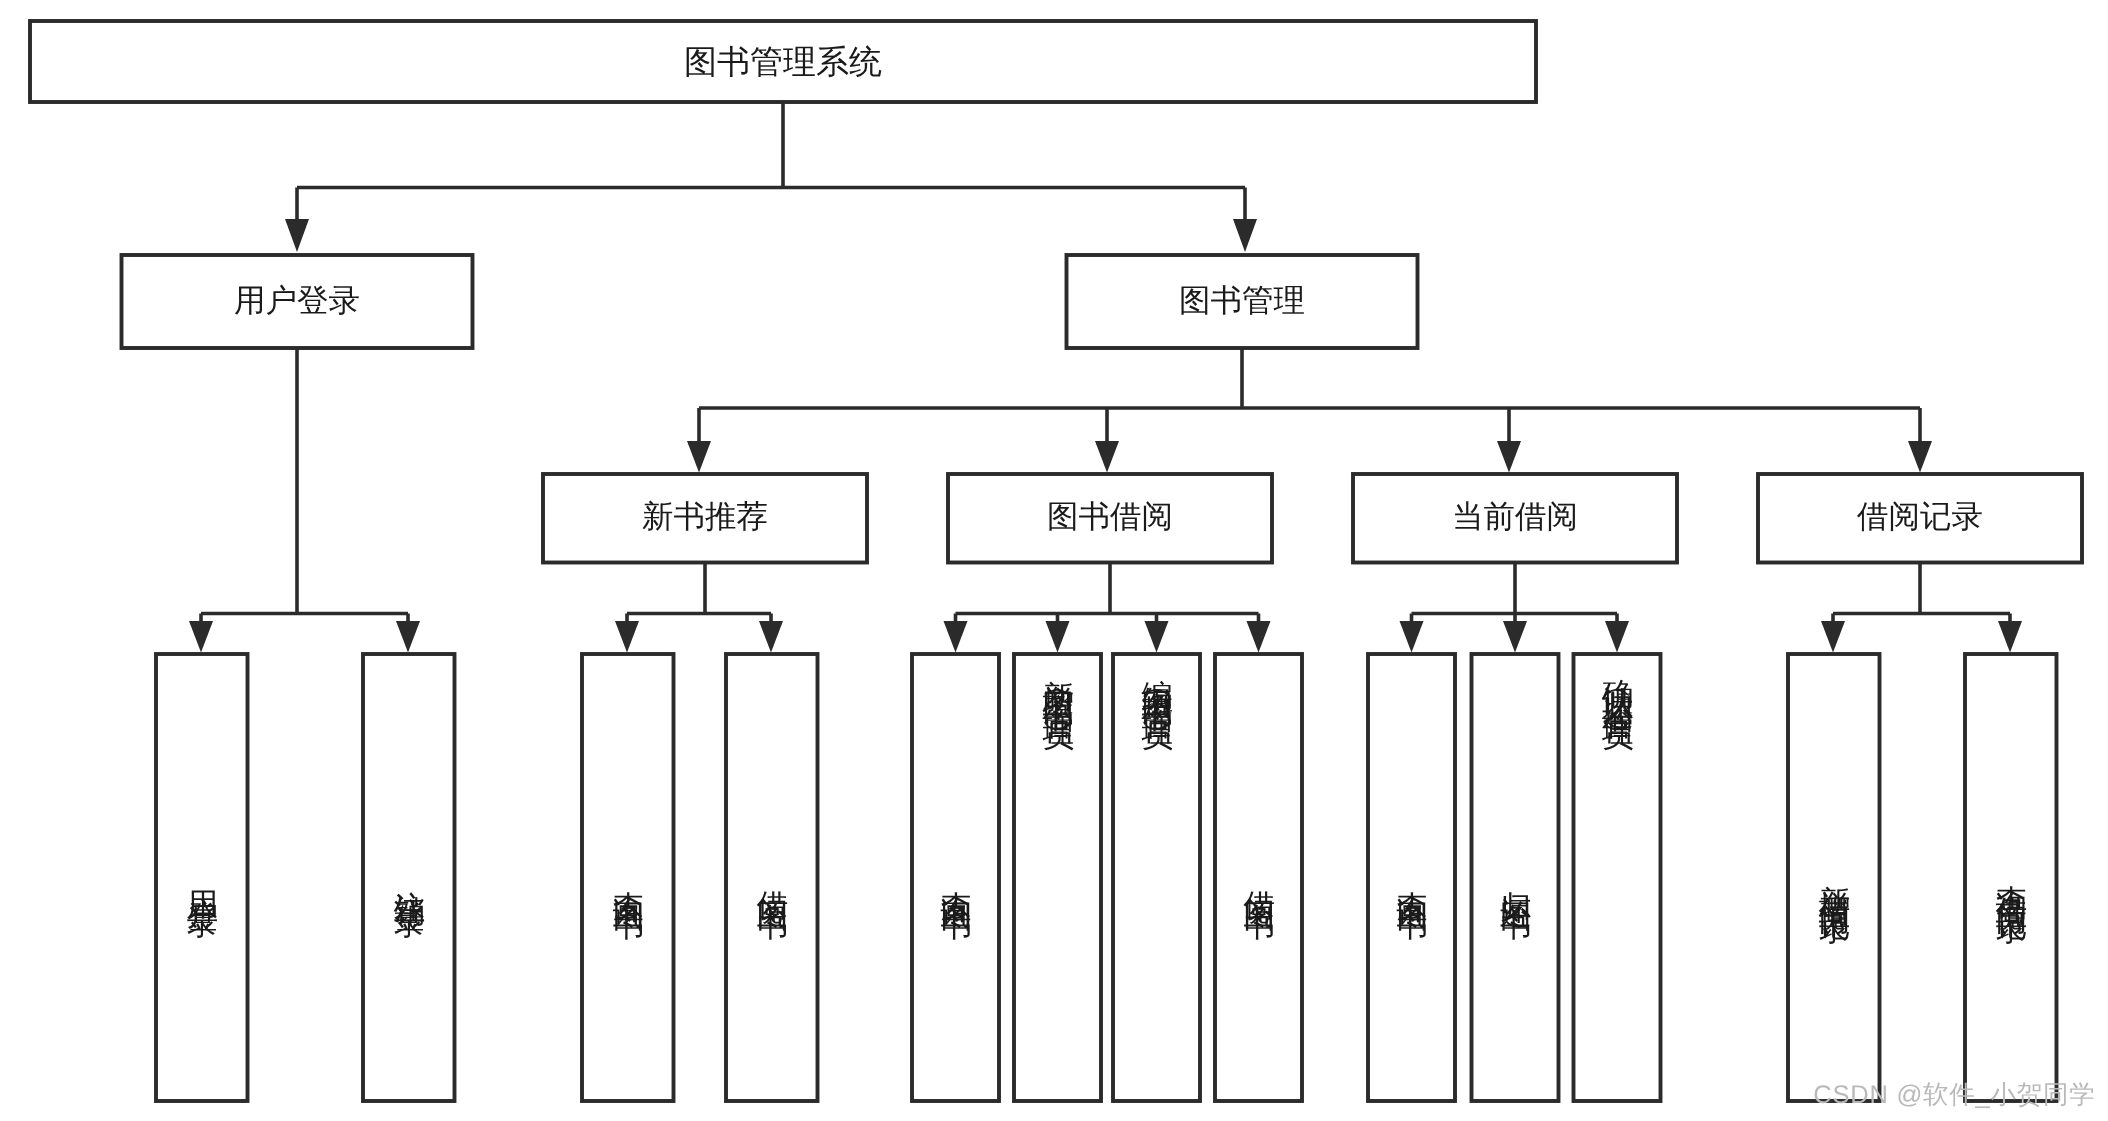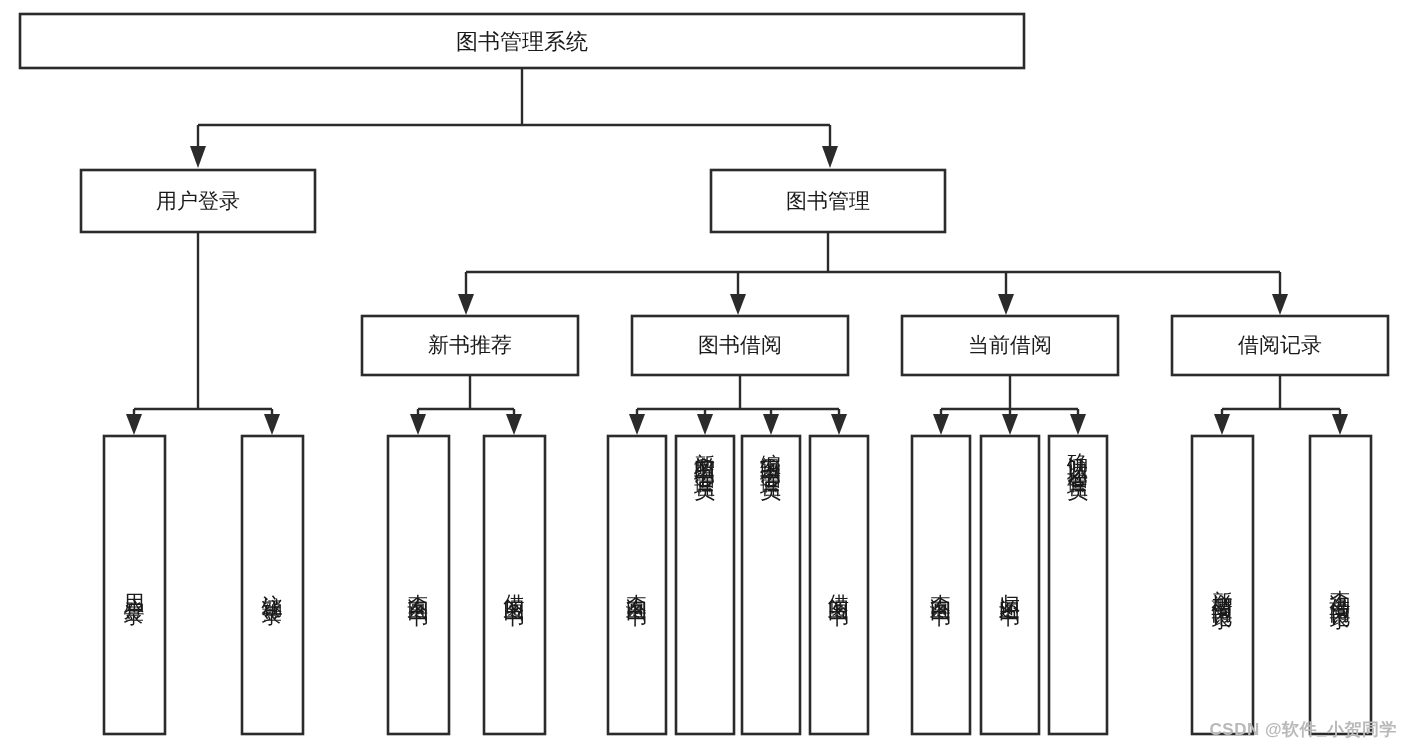--- a/index.html
+++ b/index.html
@@ -71,21 +71,20 @@
   }
   .watermark {
     position: absolute;
     right: 8px;
     bottom: 6px;
     font-family: "Liberation Sans", "DejaVu Sans", sans-serif;
     font-size: 17px;
     color: #b9b9b9;
     letter-spacing: 0.5px;
     white-space: nowrap;
-    font-weight: bold;
   }
 </style>
 </head>
 <body>
 
 <div id="diagram-root">
 
   <svg class="diagram-canvas" viewBox="0 0 1405 747">
 
     <g>

